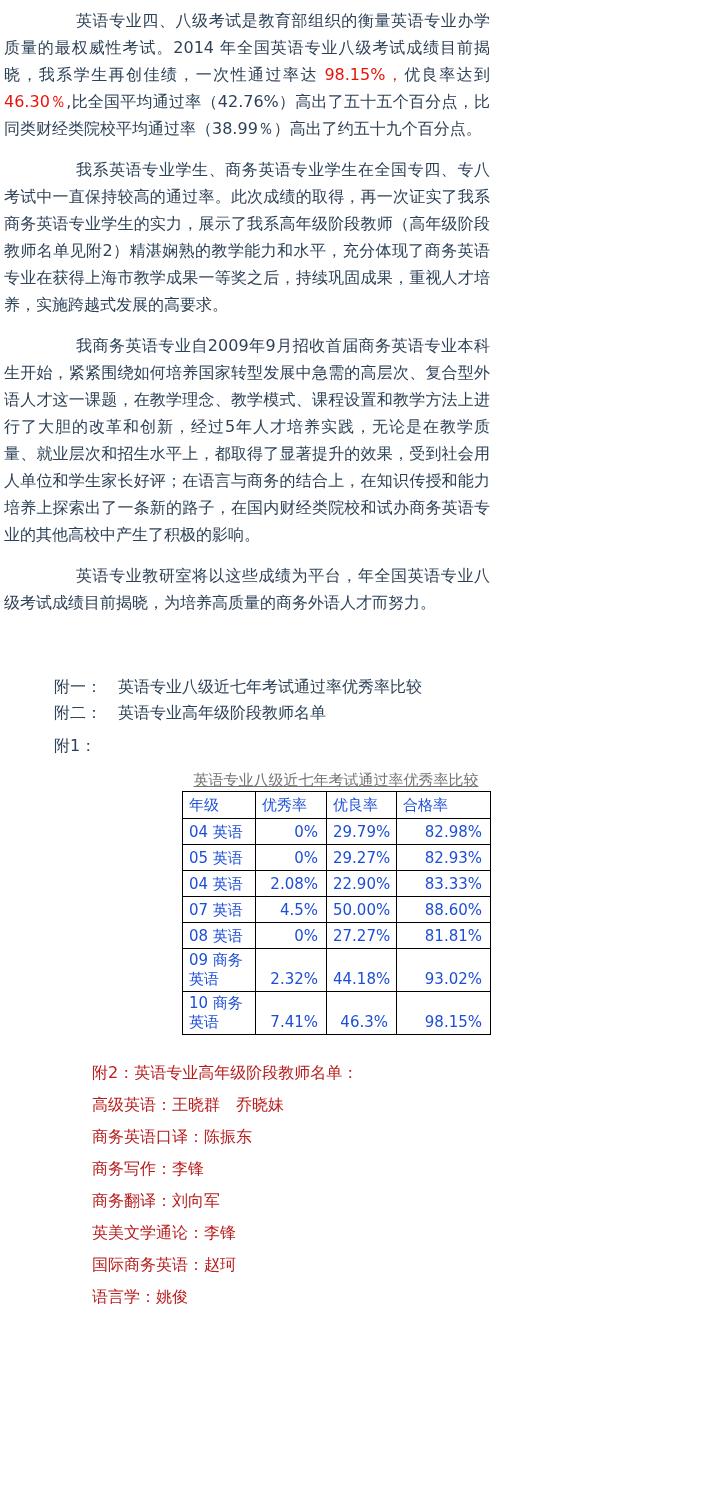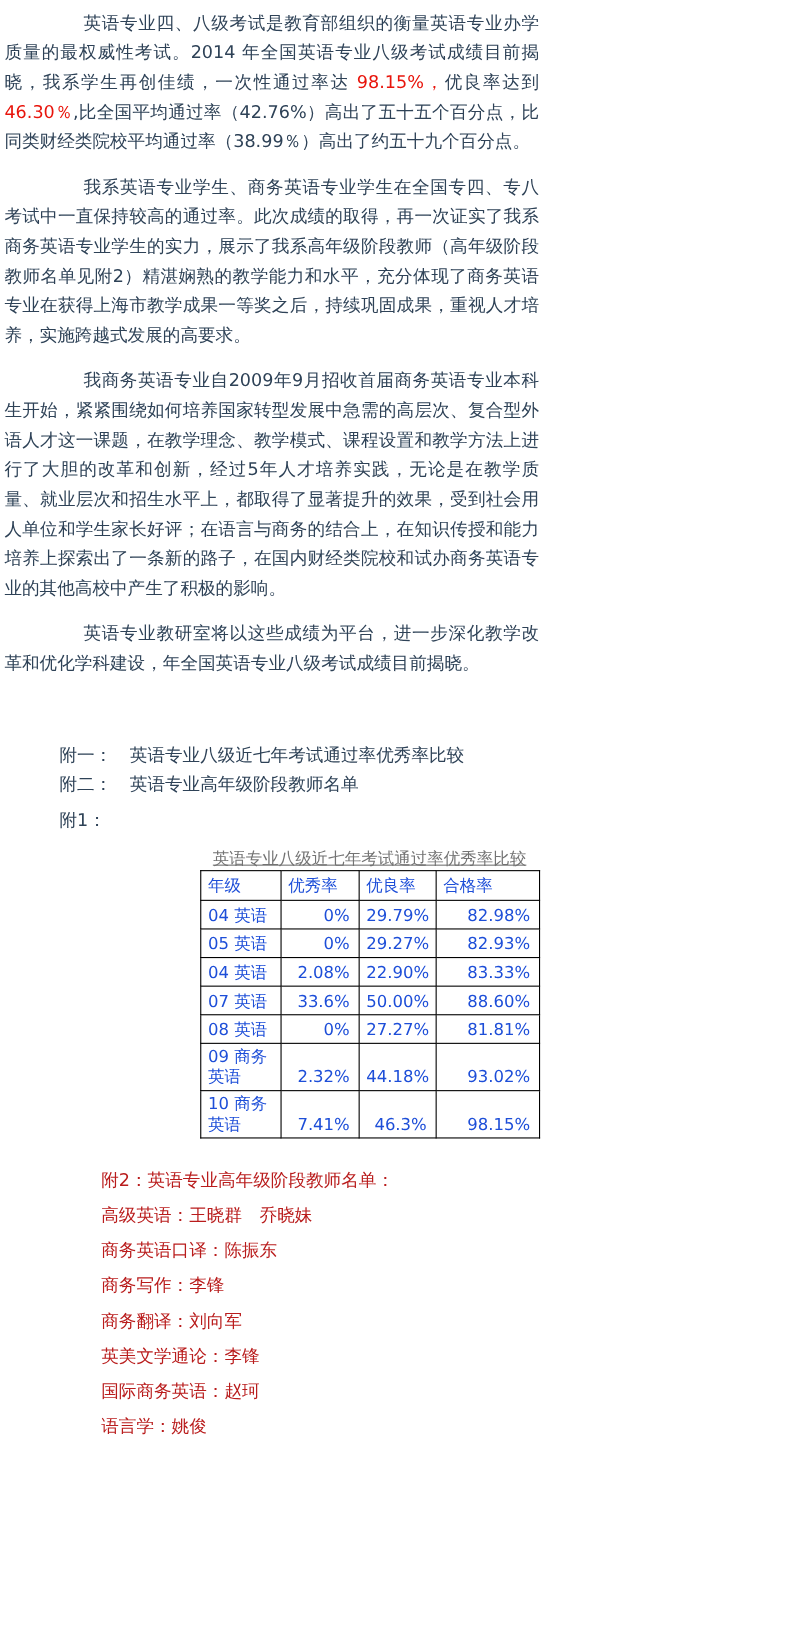--- a/index.html
+++ b/index.html
@@ -82,21 +82,21 @@
 <body>
 
 <div class="doc">
 
   <p class="para"><span>英语专业四、八级考试是教育部组织的衡量英语专业办学质量的最权威性考试。2014 年全国英语专业八级考试成绩目前揭晓，我系学生再创佳绩，一次性通过率达 </span><span class="red">98.15%，</span><span>优良率达到 </span><span class="red">46.30％</span><span>,比全国平均通过率（42.76%）高出了五十五个百分点，比同类财经类院校平均通过率（38.99％）高出了约五十九个百分点。</span></p>
 
   <p class="para">我系英语专业学生、商务英语专业学生在全国专四、专八考试中一直保持较高的通过率。此次成绩的取得，再一次证实了我系商务英语专业学生的实力，展示了我系高年级阶段教师（高年级阶段教师名单见附2）精湛娴熟的教学能力和水平，充分体现了商务英语专业在获得上海市教学成果一等奖之后，持续巩固成果，重视人才培养，实施跨越式发展的高要求。</p>
 
   <p class="para">我商务英语专业自2009年9月招收首届商务英语专业本科生开始，紧紧围绕如何培养国家转型发展中急需的高层次、复合型外语人才这一课题，在教学理念、教学模式、课程设置和教学方法上进行了大胆的改革和创新，经过5年人才培养实践，无论是在教学质量、就业层次和招生水平上，都取得了显著提升的效果，受到社会用人单位和学生家长好评；在语言与商务的结合上，在知识传授和能力培养上探索出了一条新的路子，在国内财经类院校和试办商务英语专业的其他高校中产生了积极的影响。</p>
 
-  <p class="para">英语专业教研室将以这些成绩为平台，进一步深化教学改革和优化学科建设，年全国英语专业八级考试成绩目前揭晓。</p>
+  <p class="para">英语专业教研室将以这些成绩为平台，年全国英语专业八级考试成绩目前揭晓，为培养高质量的商务外语人才而努力。</p>
 
   <div class="attach-list">
     <div>附一：　英语专业八级近七年考试通过率优秀率比较</div>
     <div>附二：　英语专业高年级阶段教师名单</div>
     <div class="fu1">附1：</div>
   </div>
 
   <div class="table-wrap">
     <div class="table-title">英语专业八级近七年考试通过率优秀率比较</div>
     <table class="results">
@@ -126,21 +126,21 @@
         <td class="val">82.93%</td>
       </tr>
       <tr class="single">
         <td class="grade">04 英语</td>
         <td class="val">2.08%</td>
         <td class="val">22.90%</td>
         <td class="val">83.33%</td>
       </tr>
       <tr class="single">
         <td class="grade">07 英语</td>
-        <td class="val">33.6%</td>
+        <td class="val">4.5%</td>
         <td class="val">50.00%</td>
         <td class="val">88.60%</td>
       </tr>
       <tr class="single">
         <td class="grade">08 英语</td>
         <td class="val">0%</td>
         <td class="val">27.27%</td>
         <td class="val">81.81%</td>
       </tr>
       <tr class="double">

